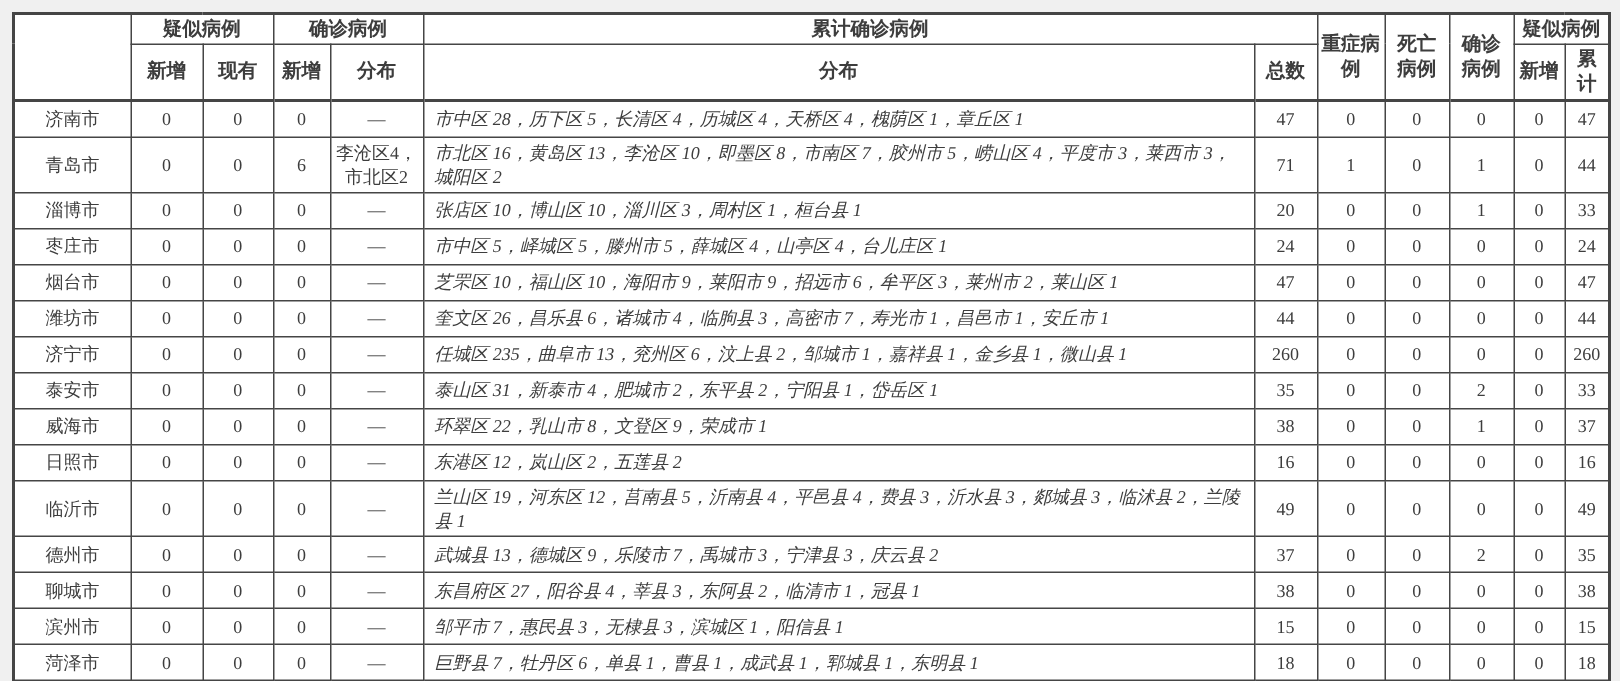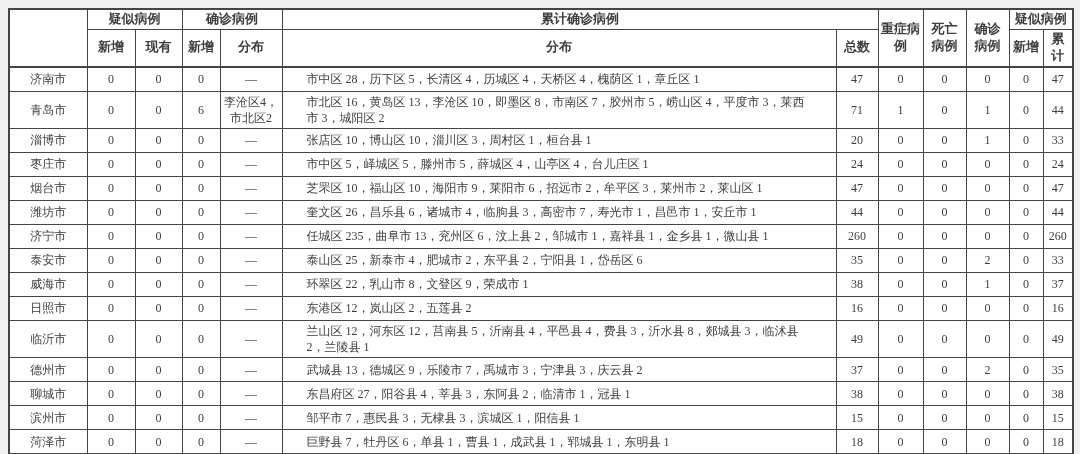--- a/index.html
+++ b/index.html
@@ -32,21 +32,21 @@
     padding:1px 2px;text-align:center;vertical-align:middle;
   }
   thead tr.sub th{border-bottom:2px solid var(--border);}
   thead th[rowspan]{border-bottom:2px solid var(--border);}
   tbody td{
     font-size:12px;line-height:1.35;
     padding:1px 3px;text-align:center;vertical-align:middle;
     height:19px;
   }
   td.dist{
-    text-align:left;padding:2px 24px;
+    text-align:left;padding:2px 7px;font-style:italic;
   }
   td.center{text-align:center;}
   tr.total td{height:24px;}
 </style>
 </head>
 <body>
 
 <div class="wrap">
   <table>
     <colgroup>
@@ -141,21 +141,21 @@
           <td>0</td>
           <td>0</td>
           <td>24</td>
         </tr>
         <tr>
           <td>烟台市</td>
           <td>0</td>
           <td>0</td>
           <td>0</td>
           <td>—</td>
-          <td class="dist">芝罘区 10，福山区 10，海阳市 9，莱阳市 6，招远市 2，牟平区 3，莱州市 2，莱山区 1</td>
+          <td class="dist">芝罘区 10，福山区 10，海阳市 9，莱阳市 9，招远市 6，牟平区 3，莱州市 2，莱山区 1</td>
           <td>47</td>
           <td>0</td>
           <td>0</td>
           <td>0</td>
           <td>0</td>
           <td>47</td>
         </tr>
         <tr>
           <td>潍坊市</td>
           <td>0</td>
@@ -183,21 +183,21 @@
           <td>0</td>
           <td>0</td>
           <td>260</td>
         </tr>
         <tr>
           <td>泰安市</td>
           <td>0</td>
           <td>0</td>
           <td>0</td>
           <td>—</td>
-          <td class="dist">泰山区 25，新泰市 4，肥城市 2，东平县 2，宁阳县 1，岱岳区 6</td>
+          <td class="dist">泰山区 31，新泰市 4，肥城市 2，东平县 2，宁阳县 1，岱岳区 1</td>
           <td>35</td>
           <td>0</td>
           <td>0</td>
           <td>2</td>
           <td>0</td>
           <td>33</td>
         </tr>
         <tr>
           <td>威海市</td>
           <td>0</td>
@@ -225,21 +225,21 @@
           <td>0</td>
           <td>0</td>
           <td>16</td>
         </tr>
         <tr>
           <td>临沂市</td>
           <td>0</td>
           <td>0</td>
           <td>0</td>
           <td>—</td>
-          <td class="dist">兰山区 12，河东区 12，莒南县 5，沂南县 4，平邑县 4，费县 3，沂水县 8，郯城县 3，临沭县 2，兰陵县 1</td>
+          <td class="dist">兰山区 19，河东区 12，莒南县 5，沂南县 4，平邑县 4，费县 3，沂水县 3，郯城县 3，临沭县 2，兰陵县 1</td>
           <td>49</td>
           <td>0</td>
           <td>0</td>
           <td>0</td>
           <td>0</td>
           <td>49</td>
         </tr>
         <tr>
           <td>德州市</td>
           <td>0</td>

